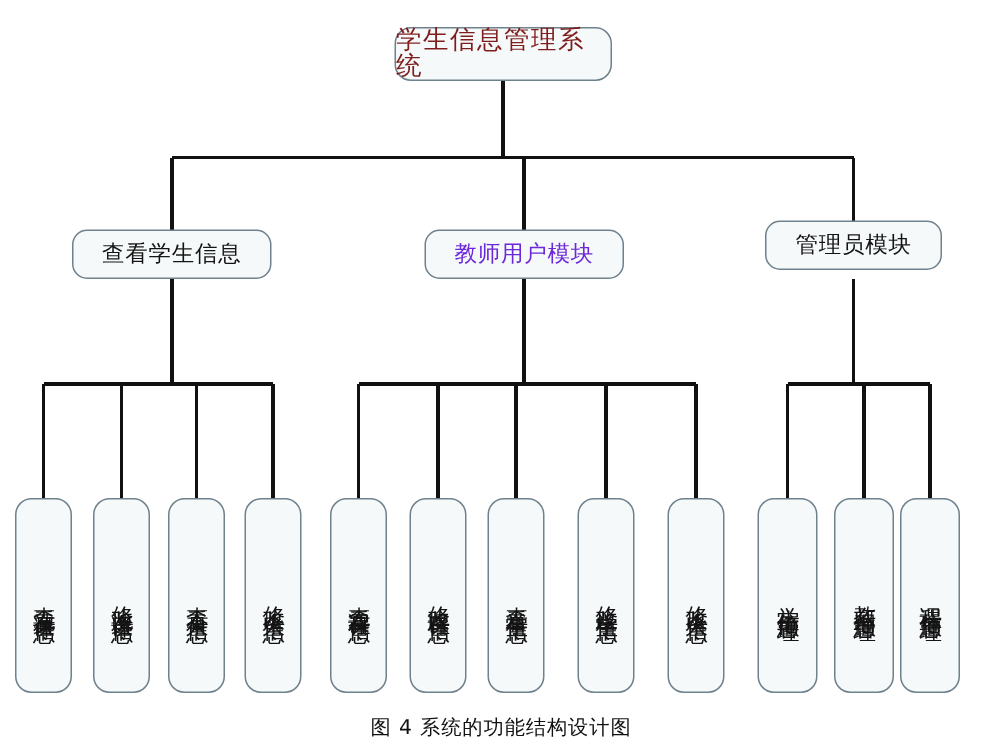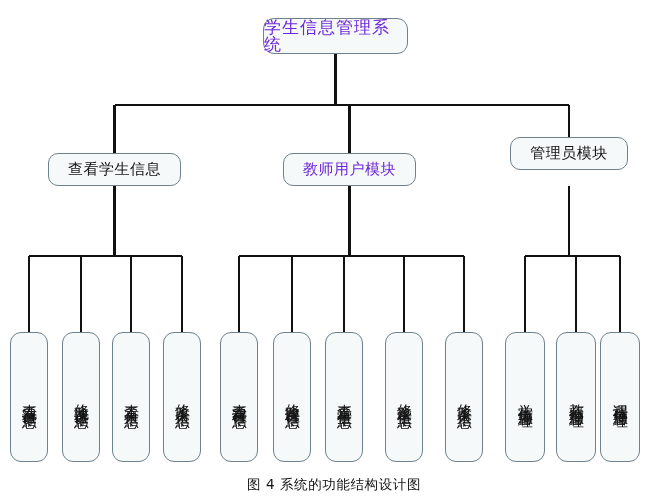--- a/index.html
+++ b/index.html
@@ -85,21 +85,21 @@
       <line x1="404" y1="256" x2="404" y2="332" stroke="#111111" stroke-width="2.2" shape-rendering="crispEdges"></line>
       <line x1="464" y1="256" x2="464" y2="332" stroke="#111111" stroke-width="2.2" shape-rendering="crispEdges"></line>
       <line x1="569" y1="105" x2="569" y2="153" stroke="#111111" stroke-width="2.4" shape-rendering="crispEdges"></line>
       <line x1="569" y1="186" x2="569" y2="256" stroke="#111111" stroke-width="2.4" shape-rendering="crispEdges"></line>
       <line x1="525" y1="256" x2="620" y2="256" stroke="#111111" stroke-width="2.4" shape-rendering="crispEdges"></line>
       <line x1="525" y1="256" x2="525" y2="332" stroke="#111111" stroke-width="2.2" shape-rendering="crispEdges"></line>
       <line x1="576" y1="256" x2="576" y2="332" stroke="#111111" stroke-width="2.2" shape-rendering="crispEdges"></line>
       <line x1="620" y1="256" x2="620" y2="332" stroke="#111111" stroke-width="2.2" shape-rendering="crispEdges"></line>
     </svg>
   <div id="nodes">
-      <div class="node root" style="left: 263px; top: 18px; width: 145px; height: 36px; background: rgb(246, 249, 250); border-color: rgb(110, 129, 140); color: #6d28d9;">
+      <div class="node root" style="left: 263px; top: 18px; width: 145px; height: 36px; background: rgb(246, 249, 250); border-color: rgb(110, 129, 140); color: #7f1d1d;">
         <span>学生信息管理系统</span>
       </div>
       <div class="node mod" style="left: 48px; top: 153px; width: 133px; height: 33px; background: rgb(246, 249, 250); border-color: rgb(110, 129, 140); color: rgb(20, 20, 20);">
         <span>查看学生信息</span>
       </div>
       <div class="node leaf" style="left: 10px; top: 332px; width: 38px; height: 130px; background: rgb(246, 249, 250); border-color: rgb(110, 129, 140); color: rgb(20, 20, 20);">
         <span class="vtext">查看选课信息</span>
       </div>
       <div class="node leaf" style="left: 62px; top: 332px; width: 38px; height: 130px; background: rgb(246, 249, 250); border-color: rgb(110, 129, 140); color: rgb(20, 20, 20);">
         <span class="vtext">修改选课信息</span>
@@ -121,21 +121,21 @@
       </div>
       <div class="node leaf" style="left: 325px; top: 332px; width: 38px; height: 130px; background: rgb(246, 249, 250); border-color: rgb(110, 129, 140); color: rgb(20, 20, 20);">
         <span class="vtext">查看学生信息</span>
       </div>
       <div class="node leaf" style="left: 385px; top: 332px; width: 38px; height: 130px; background: rgb(246, 249, 250); border-color: rgb(110, 129, 140); color: rgb(20, 20, 20);">
         <span class="vtext">修改学生信息</span>
       </div>
       <div class="node leaf" style="left: 445px; top: 332px; width: 38px; height: 130px; background: rgb(246, 249, 250); border-color: rgb(110, 129, 140); color: rgb(20, 20, 20);">
         <span class="vtext">修改个人信息</span>
       </div>
-      <div class="node mod" style="left: 510px; top: 137px; width: 118px; height: 33px; background: rgb(246, 249, 250); border-color: rgb(110, 129, 140); color: rgb(20, 20, 20);">
+      <div class="node mod" style="left: 510px; top: 147px; width: 118px; height: 33px; background: rgb(246, 249, 250); border-color: rgb(110, 129, 140); color: rgb(20, 20, 20);">
         <span>管理员模块</span>
       </div>
       <div class="node leaf" style="left: 505px; top: 332px; width: 40px; height: 130px; background: rgb(246, 249, 250); border-color: rgb(110, 129, 140); color: rgb(20, 20, 20);">
         <span class="vtext">学生信息管理</span>
       </div>
       <div class="node leaf" style="left: 556px; top: 332px; width: 40px; height: 130px; background: rgb(246, 249, 250); border-color: rgb(110, 129, 140); color: rgb(20, 20, 20);">
         <span class="vtext">教师信息管理</span>
       </div>
       <div class="node leaf" style="left: 600px; top: 332px; width: 40px; height: 130px; background: rgb(246, 249, 250); border-color: rgb(110, 129, 140); color: rgb(20, 20, 20);">
         <span class="vtext">课程信息管理</span>

